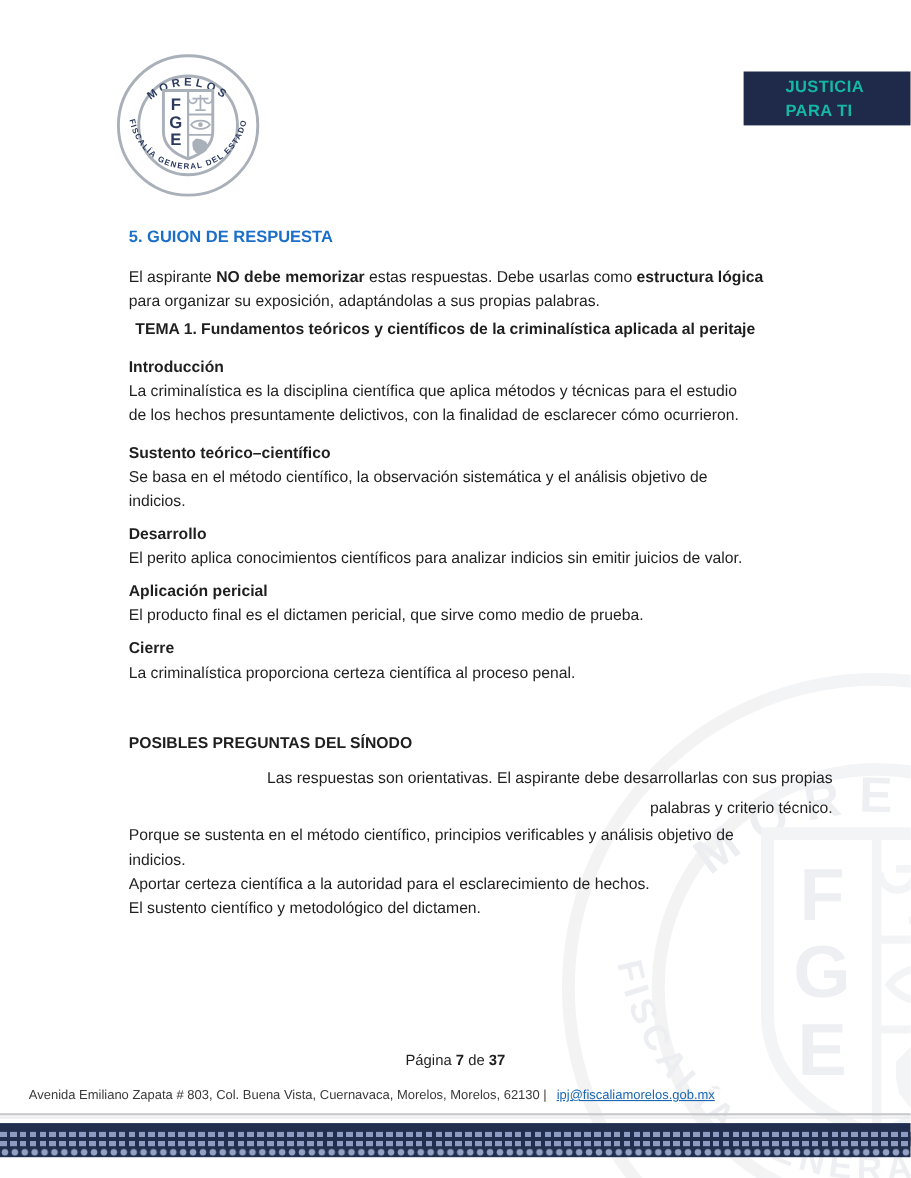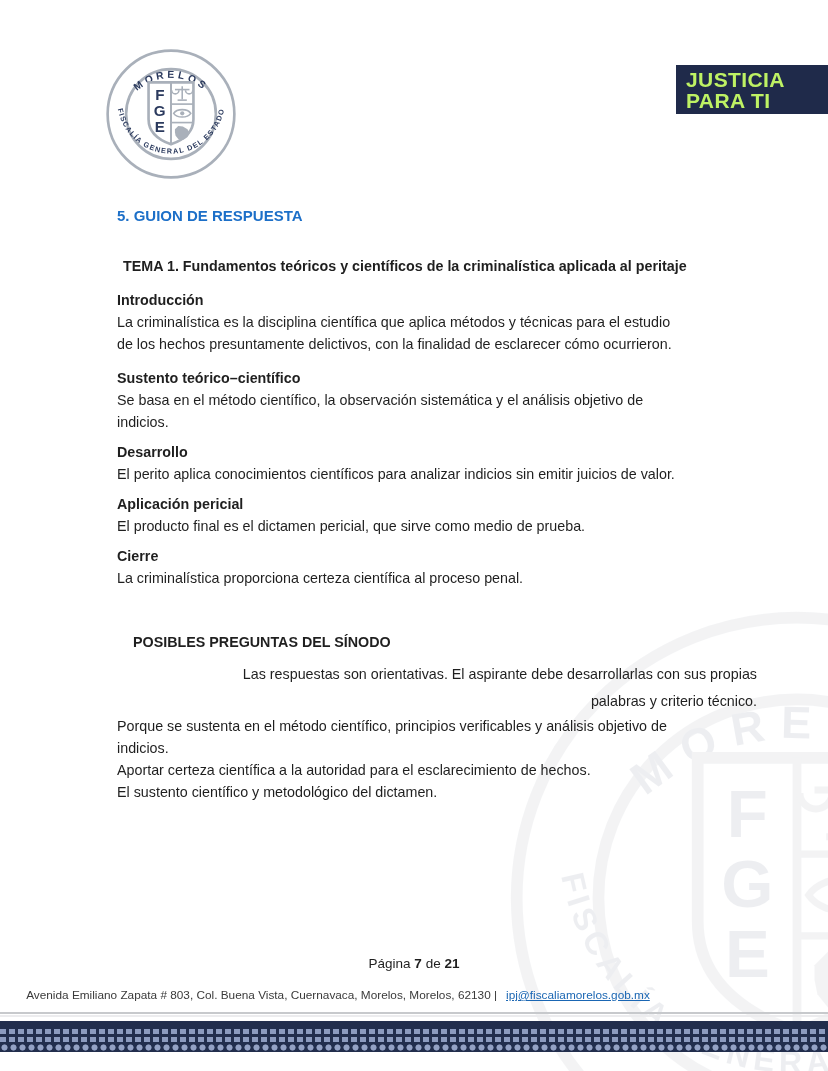--- a/index.html
+++ b/index.html
@@ -4,40 +4,40 @@
 <style>
   html,body{margin:0;padding:0;background:#ffffff;}
   .page{
     position:relative;width:828px;height:1071px;background:#ffffff;
     overflow:hidden;font-family:"Liberation Sans",sans-serif;color:#1f1f1f;
   }
   
   .logo{position:absolute;left:105px;top:48px;width:132px;height:132px;z-index:1;}
   .badge{
     position:absolute;left:676px;top:65px;width:152px;height:49px;box-sizing:border-box;
-    background:#1f2a4a;color:#bef264;font-weight:bold;font-size:21px;line-height:21px;
-    padding:4px 0 0 10px;letter-spacing:.4px;z-index:1;
+    background:#1f2a4a;color:#14b8a6;font-weight:bold;font-size:15px;line-height:21px;
+    padding:4px 0 0 38px;letter-spacing:.4px;z-index:1;
   }
   
   .watermark{position:absolute;left:505px;top:606px;width:584px;height:584px;opacity:.08;z-index:0;pointer-events:none;}
   
   .seal-arc-top{font-weight:bold;font-size:15.5px;letter-spacing:5px;fill:#2b3a5e;font-family:"Liberation Sans",sans-serif;}
   .seal-arc-bot{font-weight:bold;font-size:11px;letter-spacing:1.8px;fill:#2b3a5e;font-family:"Liberation Sans",sans-serif;}
   .seal-mono{font-weight:bold;font-size:23px;fill:#2b3a5e;text-anchor:middle;font-family:"Liberation Sans",sans-serif;}
   
   .content{position:absolute;left:117px;top:205px;width:640px;font-size:14.3px;line-height:22px;z-index:2;}
   .content .line,.content .q,.content .a,.content .note-line,.content .tema{white-space:nowrap;}
-  .doc-title{color:#1c6fc8;font-weight:bold;font-size:15px;line-height:22px;margin:0 0 28px;}
+  .doc-title{color:#1c6fc8;font-weight:bold;font-size:15px;line-height:22px;margin:0 0 14px;}
   .intro{margin:0 0 4px;}
   .bseg{font-weight:bold;}
   .tema{font-weight:bold;margin:0 0 12px;padding-left:6px;}
   .section{margin:0 0 8px;}
   .section.gap-lg{margin-bottom:12px;}
   .sec-h{font-weight:bold;}
-  .q-title{font-weight:bold;margin:42px 16px 8px;}
+  .q-title{font-weight:bold;margin:42px 0 8px;}
   .note-line{line-height:27px;text-align:right;}
   .q{font-weight:bold;}
   
   .page-num{position:absolute;top:956px;left:0;width:828px;text-align:center;font-size:13.5px;color:#1f1f1f;z-index:2;}
   .page-num b{font-weight:bold;}
   .address{position:absolute;top:988px;left:0;width:676px;text-align:center;font-size:11.8px;color:#3a3a3a;z-index:2;}
   .email{color:#1a66b3;text-decoration:underline;margin-left:9px;cursor:pointer;}
   .footer-rule{position:absolute;top:1012px;left:0;width:828px;height:2px;background:#c7c9cc;box-shadow:0 3px 0 #ececee;z-index:3;}
   
   .band{position:absolute;left:0;top:1021px;width:828px;height:31px;background:#222e4d;z-index:3;}
@@ -124,20 +124,24 @@
 
   <div class="badge">
     <div>JUSTICIA</div>
     <div>PARA TI</div>
   </div>
 
   <div class="content">
 
     <div class="doc-title">5. GUION DE RESPUESTA</div>
 
+    <div class="intro">
+      <div class="line"><span>El aspirante </span><span class="bseg">NO debe memorizar</span><span> estas respuestas. Debe usarlas como </span><span class="bseg">estructura lógica</span></div>
+      <div class="line">para organizar su exposición, adaptándolas a sus propias palabras.</div>
+    </div>
 
     <div class="tema">TEMA 1. Fundamentos teóricos y científicos de la criminalística aplicada al peritaje</div>
 
     <div class="section gap-lg">
       <div class="sec-h">Introducción</div>
       <div class="line">La criminalística es la disciplina científica que aplica métodos y técnicas para el estudio</div>
       <div class="line">de los hechos presuntamente delictivos, con la finalidad de esclarecer cómo ocurrieron.</div>
     </div>
 
     <div class="section">
@@ -165,21 +169,21 @@
     <div class="note-line">Las respuestas son orientativas. El aspirante debe desarrollarlas con sus propias</div>
     <div class="note-line">palabras y criterio técnico.</div>
 
     <div class="a">Porque se sustenta en el método científico, principios verificables y análisis objetivo de</div>
     <div class="a">indicios.</div>
     <div class="a">Aportar certeza científica a la autoridad para el esclarecimiento de hechos.</div>
     <div class="a">El sustento científico y metodológico del dictamen.</div>
 
   </div>
 
-  <div class="page-num"><span>Página </span><b>7</b><span> de </span><b>21</b></div>
+  <div class="page-num"><span>Página </span><b>7</b><span> de </span><b>37</b></div>
 
   <div class="address"><span>Avenida Emiliano Zapata # 803, Col. Buena Vista, Cuernavaca, Morelos, Morelos, 62130 |</span><a class="email">ipj@fiscaliamorelos.gob.mx</a></div>
 
   <div class="footer-rule"></div>
 
   <div class="band">
     <div class="chain"></div>
     <div class="scallop"></div>
   </div>
 

